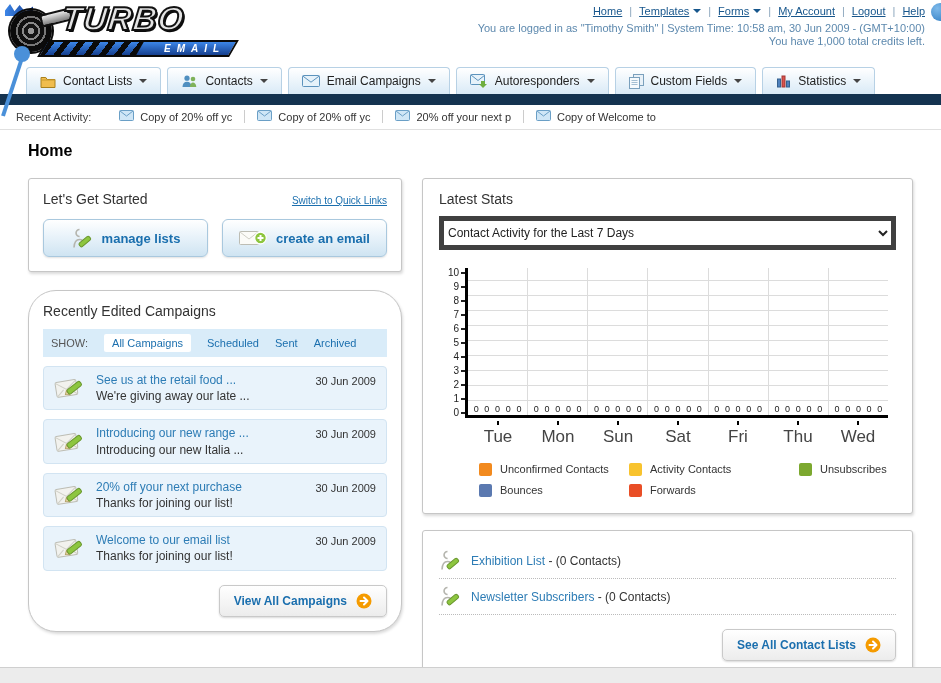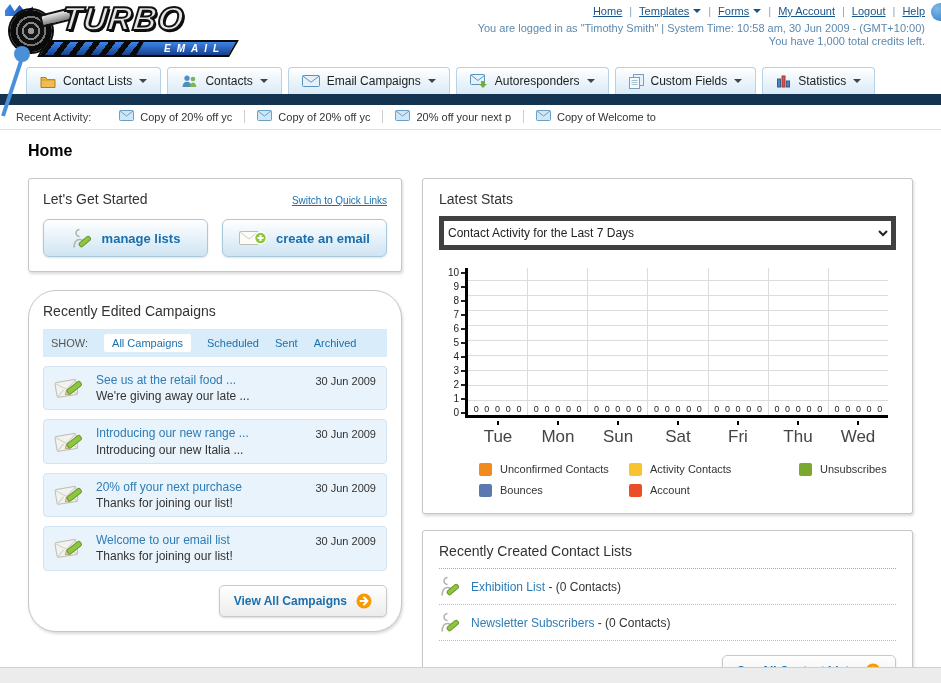--- a/index.html
+++ b/index.html
@@ -516,27 +516,26 @@
           <span class="litem">
             <span class="swatch" style="background: rgb(124, 168, 47);"></span>
             <span class="ltext">Unsubscribes</span>
           </span>
           <span class="litem">
             <span class="swatch" style="background: rgb(91, 121, 176);"></span>
             <span class="ltext">Bounces</span>
           </span>
           <span class="litem">
             <span class="swatch" style="background: rgb(233, 78, 38);"></span>
-            <span class="ltext">Account</span>
+            <span class="ltext">Forwards</span>
           </span>
         </div>
     </div>
 
     <div class="panel panel-lists">
-      <div class="panel-title pl-title">Recently Created Contact Lists</div>
       <div>
           <div class="list-item">
             <span class="li-icon">
               <svg width="22" height="23" viewBox="0 0 22 23">
                 <path d="M8.5 2.5a3.5 3.5 0 1 0 .1 7" fill="none" stroke="#b5b5ae" stroke-width="1.6"></path>
                 <path d="M3 20.5c.3-5.5 2.6-8 5.5-8 1.2 0 2.3.4 3.2 1.2" fill="none" stroke="#b5b5ae" stroke-width="1.6"></path>
                 <g transform="rotate(-40 14 14)">
                   <rect x="7" y="12" width="13" height="4.6" rx="1.6" fill="#8dc63f" stroke="#69962d"></rect>
                 </g>
               </svg>

